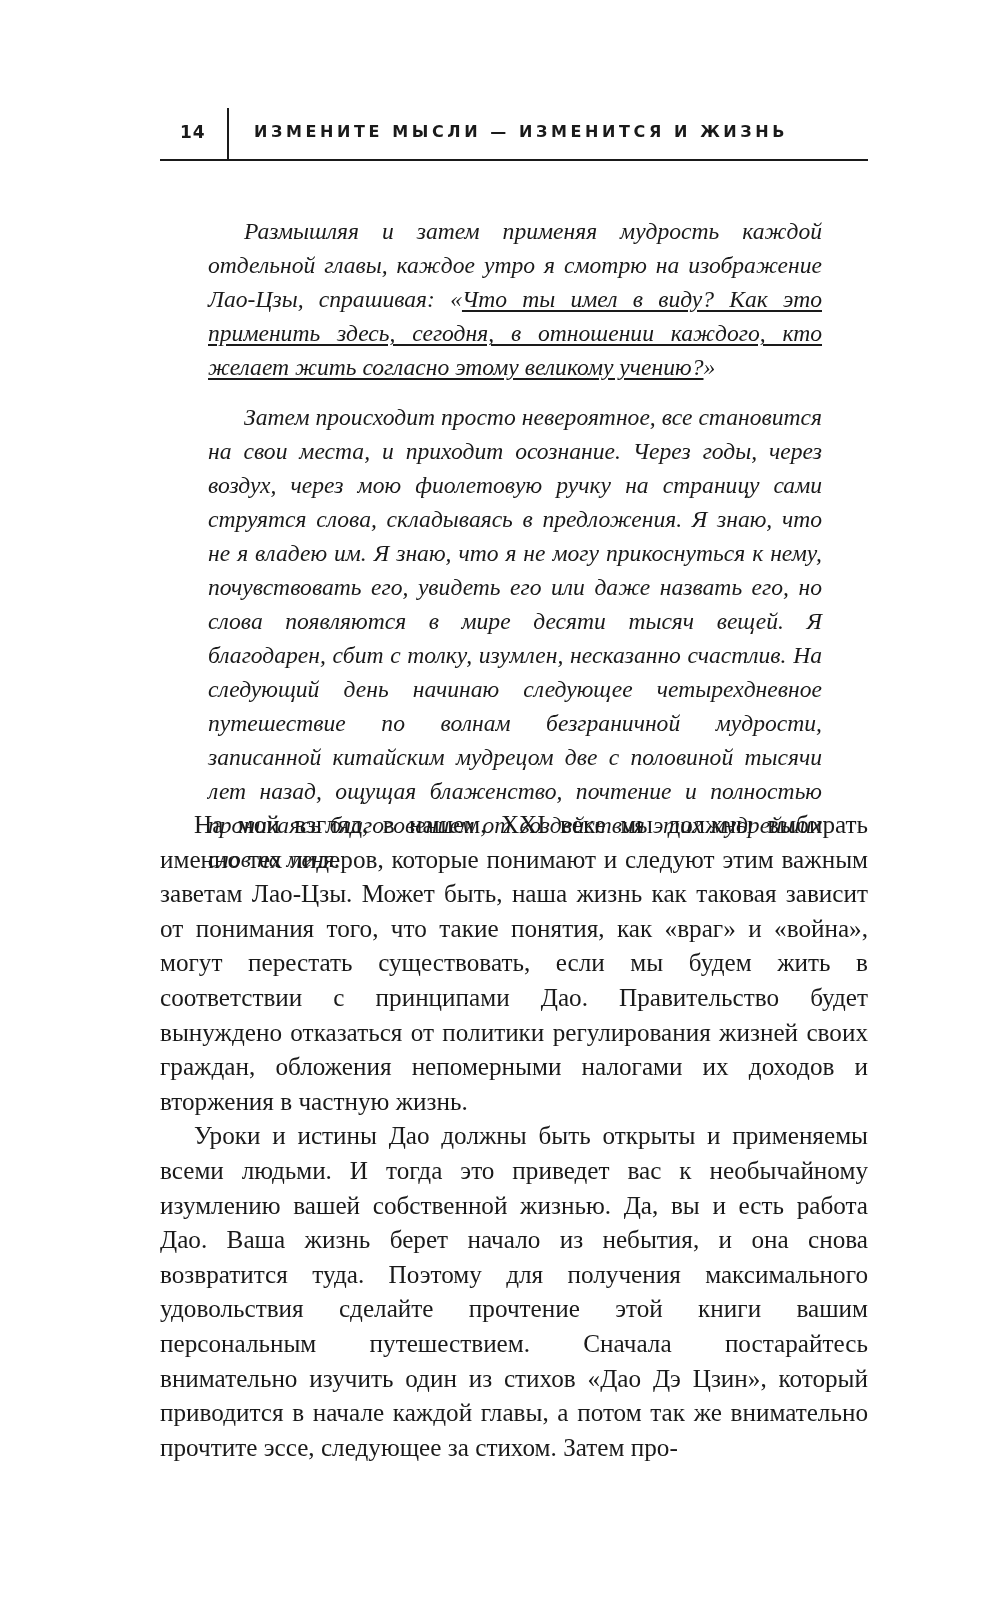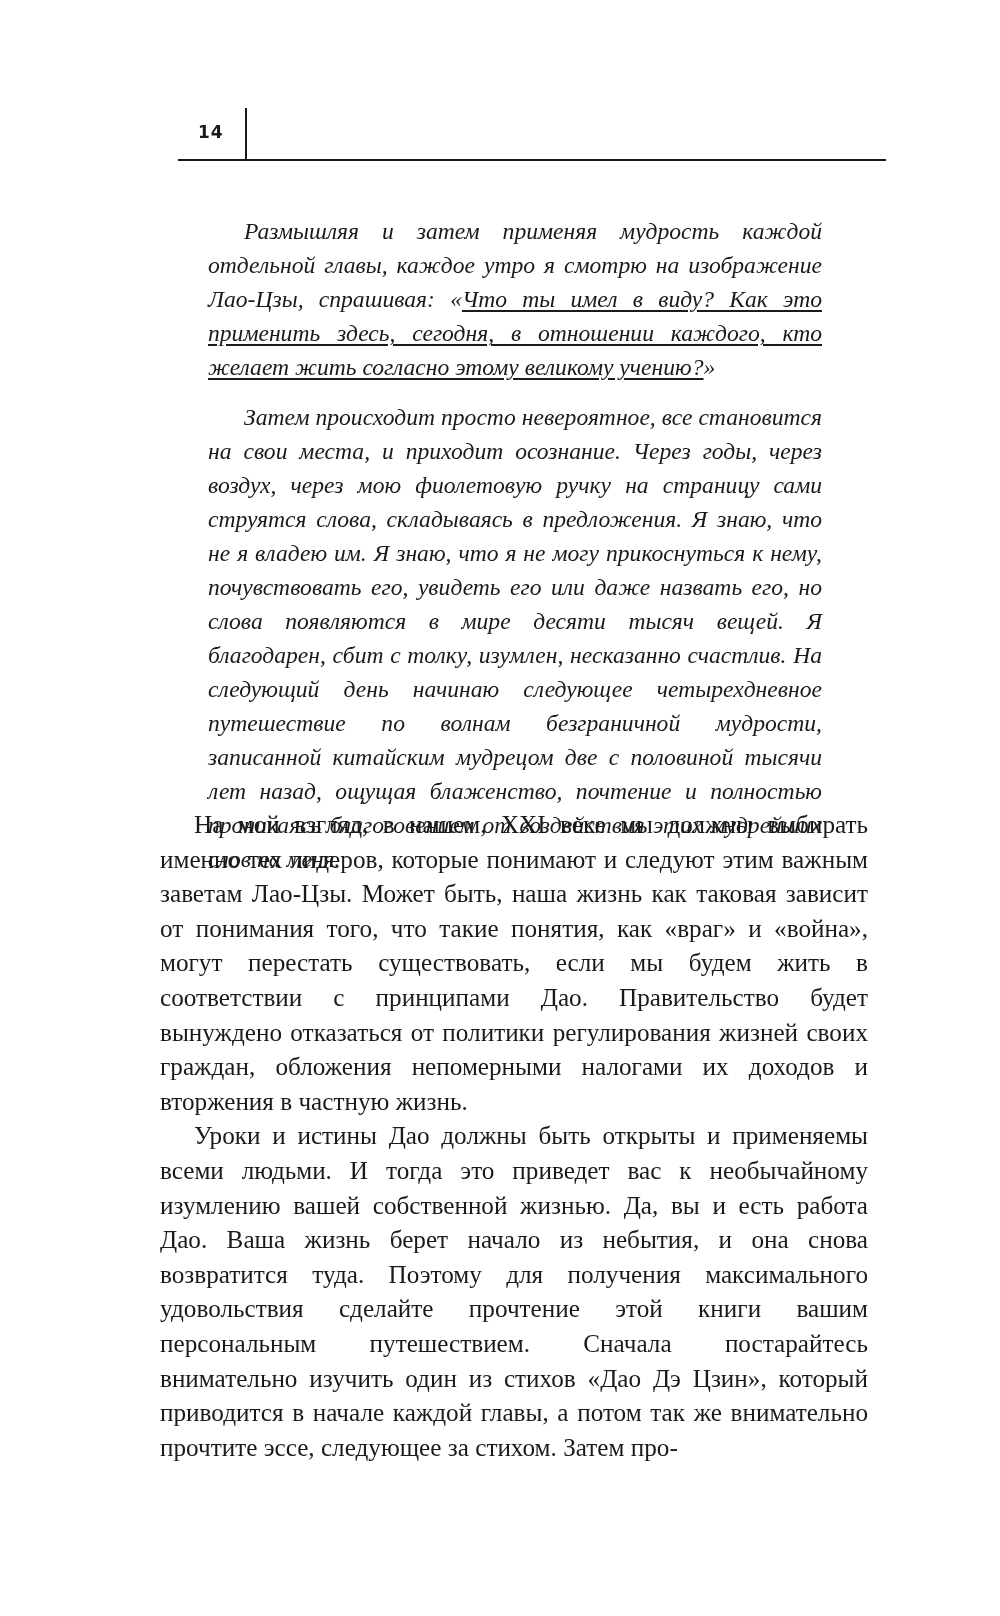--- a/index.html
+++ b/index.html
@@ -9,21 +9,21 @@
     }
     body {
       width: 1000px;
       height: 1616px;
       position: relative;
       overflow: hidden;
       color: #1a1a1a;
     }
     .header {
       position: absolute;
-      left: 178px;
+      left: 160px;
       top: 108px;
       width: 708px;
       height: 53px;
     }
     .header-rule {
       position: absolute;
       left: 0;
       bottom: 0;
       width: 708px;
       height: 2px;
@@ -90,20 +90,21 @@
       margin: 0;
       text-indent: 34px;
     }
   </style>
 </head>
 <body>
 
 <div class="header">
   <span class="page-number">14</span>
   <div class="header-divider"></div>
+  <span class="running-title">ИЗМЕНИТЕ МЫСЛИ — ИЗМЕНИТСЯ И ЖИЗНЬ</span>
   <div class="header-rule"></div>
 </div>
 
 <div class="quote-block">
   <p><span>Размышляя и затем применяя мудрость каждой отдельной главы, каждое утро я смотрю на изображение Лао-Цзы, спрашивая: «</span><span class="u">Что ты имел в виду? Как это применить здесь, сегодня, в отношении каждого, кто желает жить согласно этому великому учению?</span><span>»</span></p>
   <p>Затем происходит просто невероятное, все становится на свои места, и приходит осознание. Через годы, через воздух, через мою фиолетовую ручку на страницу сами струятся слова, складываясь в предложения. Я знаю, что не я владею им. Я знаю, что я не могу прикоснуться к нему, почувствовать его, увидеть его или даже назвать его, но слова появляются в мире десяти тысяч вещей. Я благодарен, сбит с толку, изумлен, несказанно счастлив. На следующий день начинаю следующее четырехдневное путешествие по волнам безграничной мудрости, записанной китайским мудрецом две с половиной тысячи лет назад, ощущая блаженство, почтение и полностью проникаясь благоговением от воздействия этих мудрейших слов на меня.</p>
 </div>
 
 <div class="body-text">
   <p>На мой взгляд, в нашем, XXI веке мы должны выбирать именно тех лидеров, которые понимают и следуют этим важным заветам Лао-Цзы. Может быть, наша жизнь как таковая зависит от понимания того, что такие понятия, как «враг» и «война», могут перестать существовать, если мы будем жить в соответствии с принципами Дао. Правительство будет вынуждено отказаться от политики регулирования жизней своих граждан, обложения непомерными налогами их доходов и вторжения в частную жизнь.</p>

